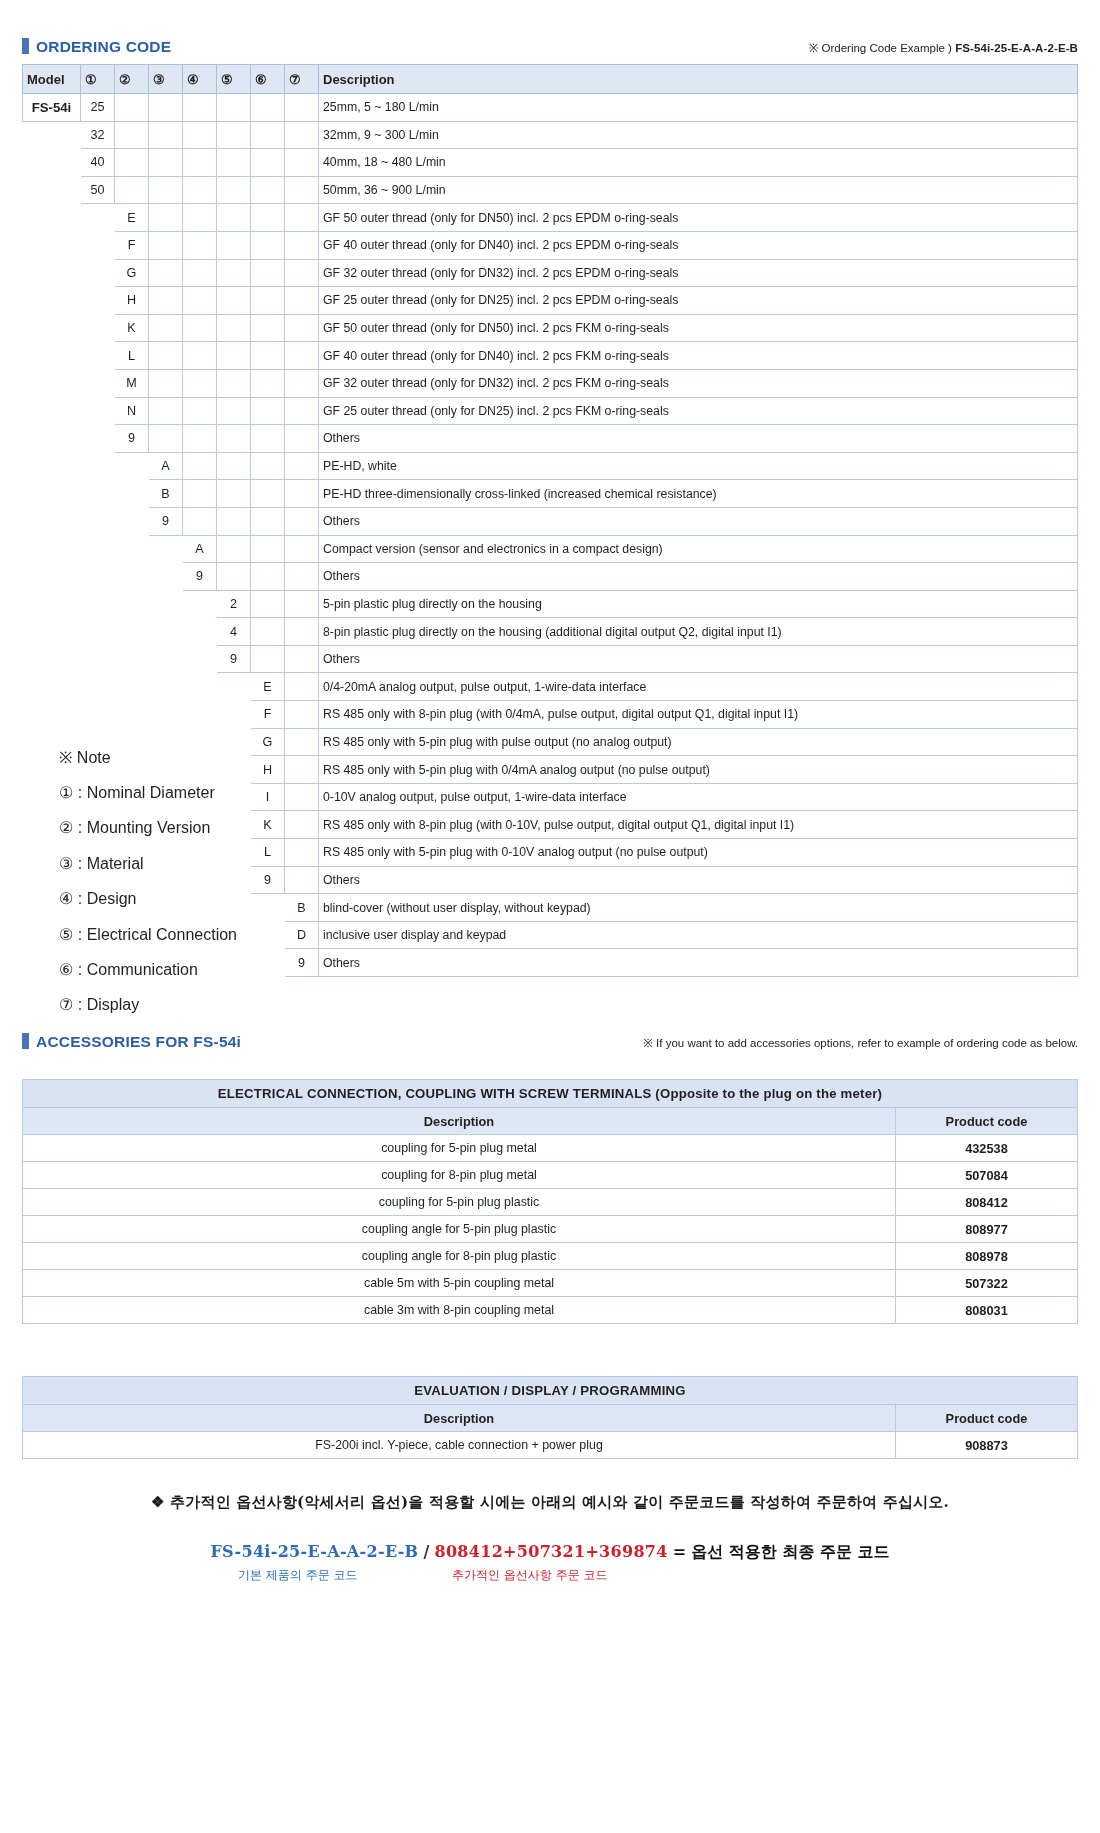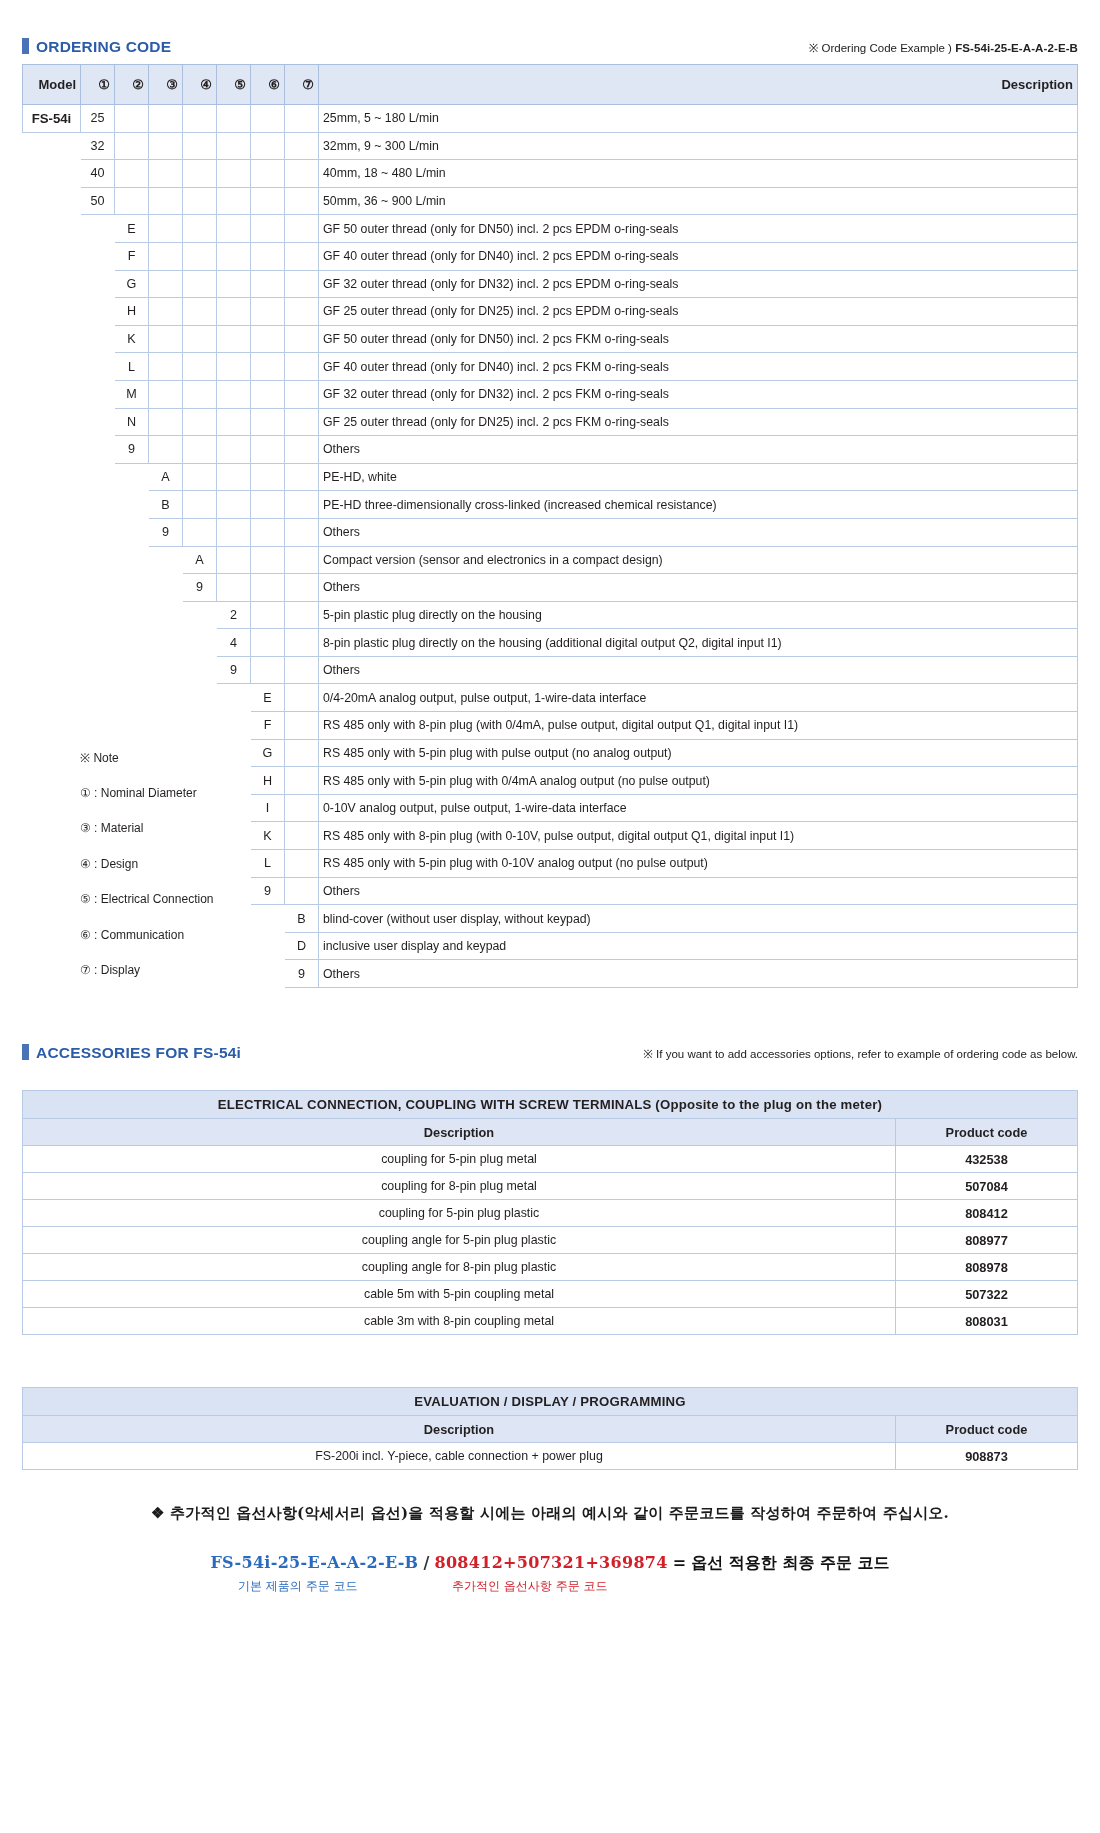--- a/index.html
+++ b/index.html
@@ -58,23 +58,23 @@
 
   table.oc th, table.oc td {
     border: 1px solid #b9cbe4;
     height: 27.6px;
     padding: 0 4px;
     vertical-align: middle;
   }
   table.oc thead th {
     background: #dfe7f4;
     font-weight: bold;
-    text-align: right;
+    text-align: left;
     font-size: 13px;
-    height: 40px;
+    height: 29px;
     border-color: #a9bfdd;
   }
   table.oc thead th.desc { font-size: 13px; }
   td.code {
     text-align: center;
     font-size: 12.6px;
   }
   td.model {
     text-align: center;
     font-weight: bold;
@@ -85,23 +85,23 @@
     text-align: left;
     padding-left: 10px;
     white-space: nowrap;
     overflow: hidden;
     text-overflow: clip;
   }
 
   
   .note-wrap {
     position: absolute;
-    left: 58px;
+    left: 37px;
     width: 230px;
-    font-size: 12px;
+    font-size: 16px;
     line-height: 1;
   }
   .note-wrap .nrow { height: 35.4px; display: flex; align-items: center; white-space: nowrap; }
 
   
   table.acc {
     width: 100%;
     border-collapse: collapse;
     table-layout: fixed;
     font-size: 12.5px;
@@ -560,20 +560,21 @@
             <td class="blank" style="border-color: rgb(255, 255, 255); background: rgb(255, 255, 255);"></td>
             <td class="code">9</td>
             <td class="desc">Others</td>
           </tr>
         </tbody>
     </table>
 
     <div class="note-wrap" id="note-wrap" style="top: 676px;">
         <div class="nrow">※ Note</div>
         <div class="nrow">① : Nominal Diameter</div>
+        <div class="nrow">② : Mounting Version</div>
         <div class="nrow">③ : Material</div>
         <div class="nrow">④ : Design</div>
         <div class="nrow">⑤ : Electrical Connection</div>
         <div class="nrow">⑥ : Communication</div>
         <div class="nrow">⑦ : Display</div>
       </div>
   </div>
 
   <div class="spacer-40"></div>
 

